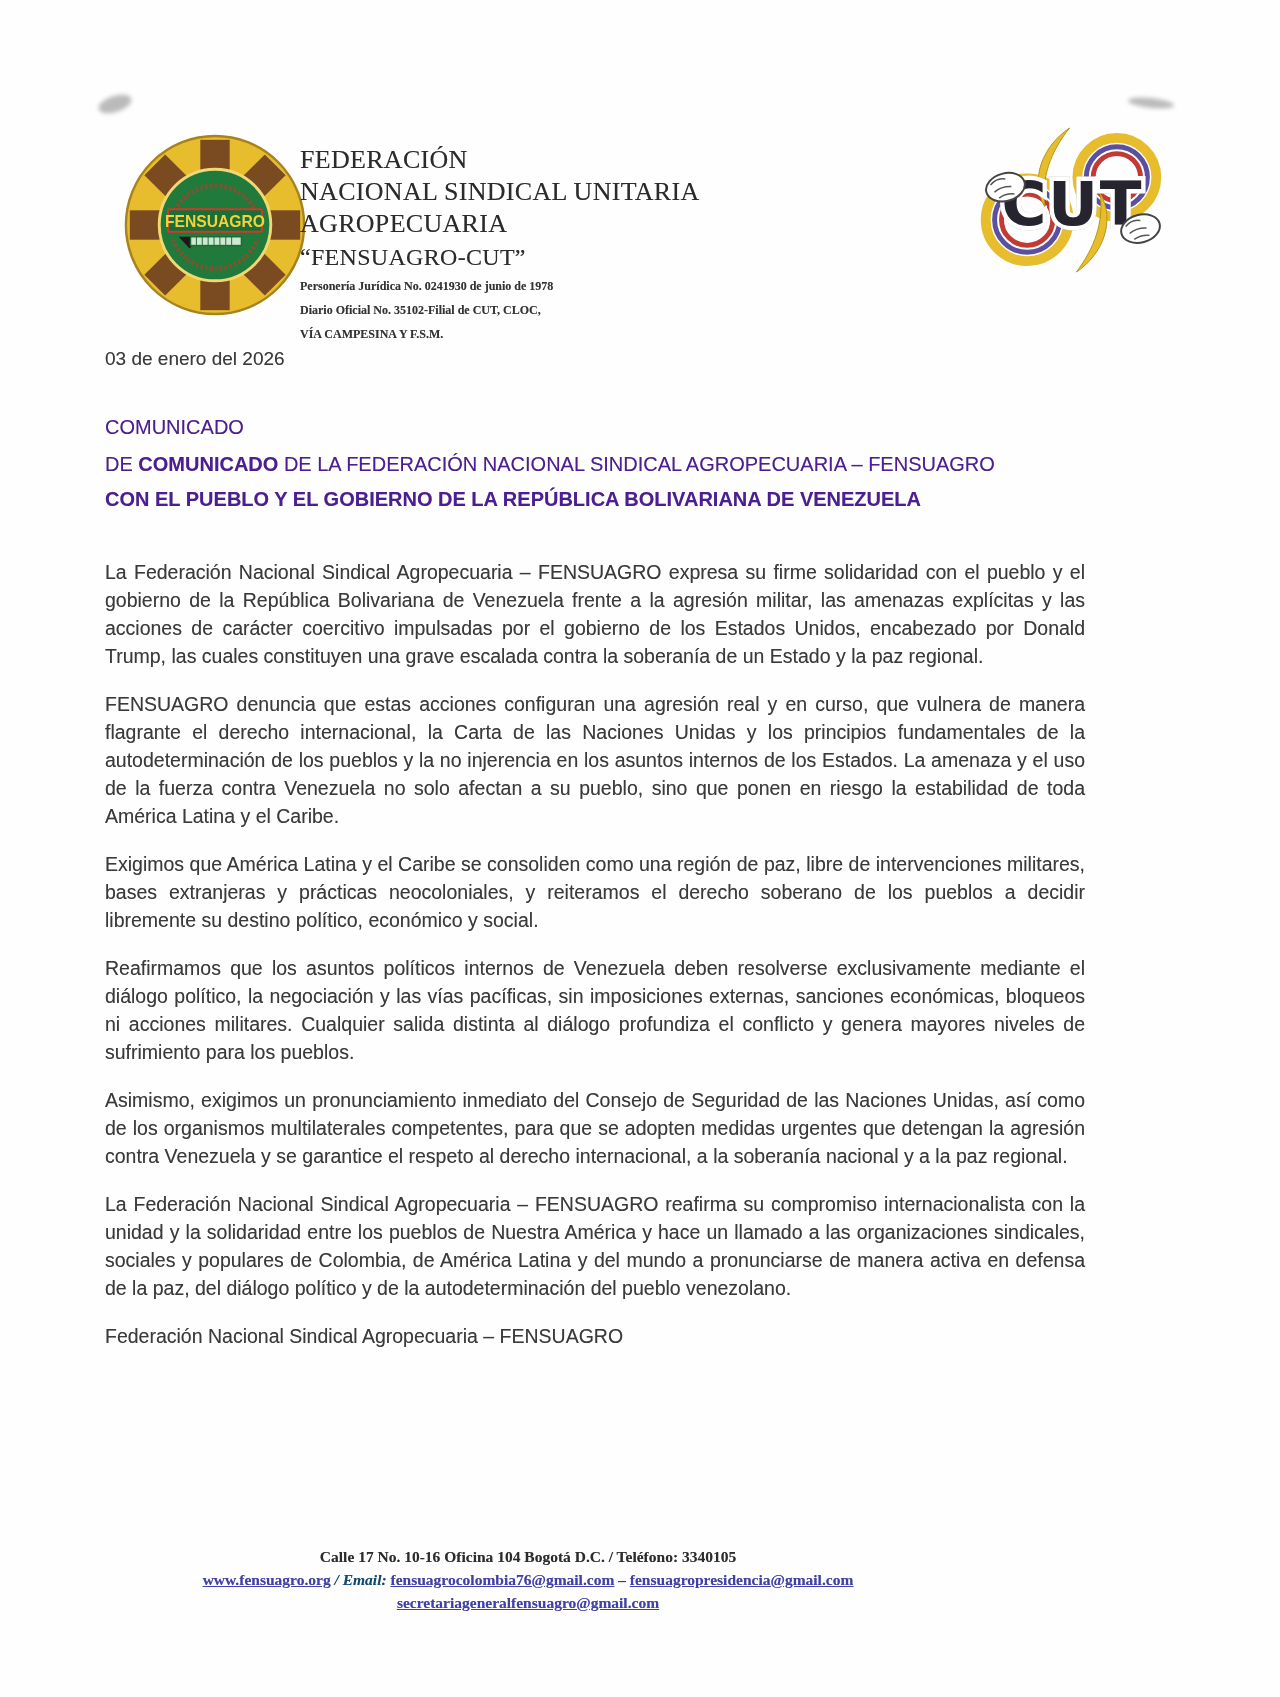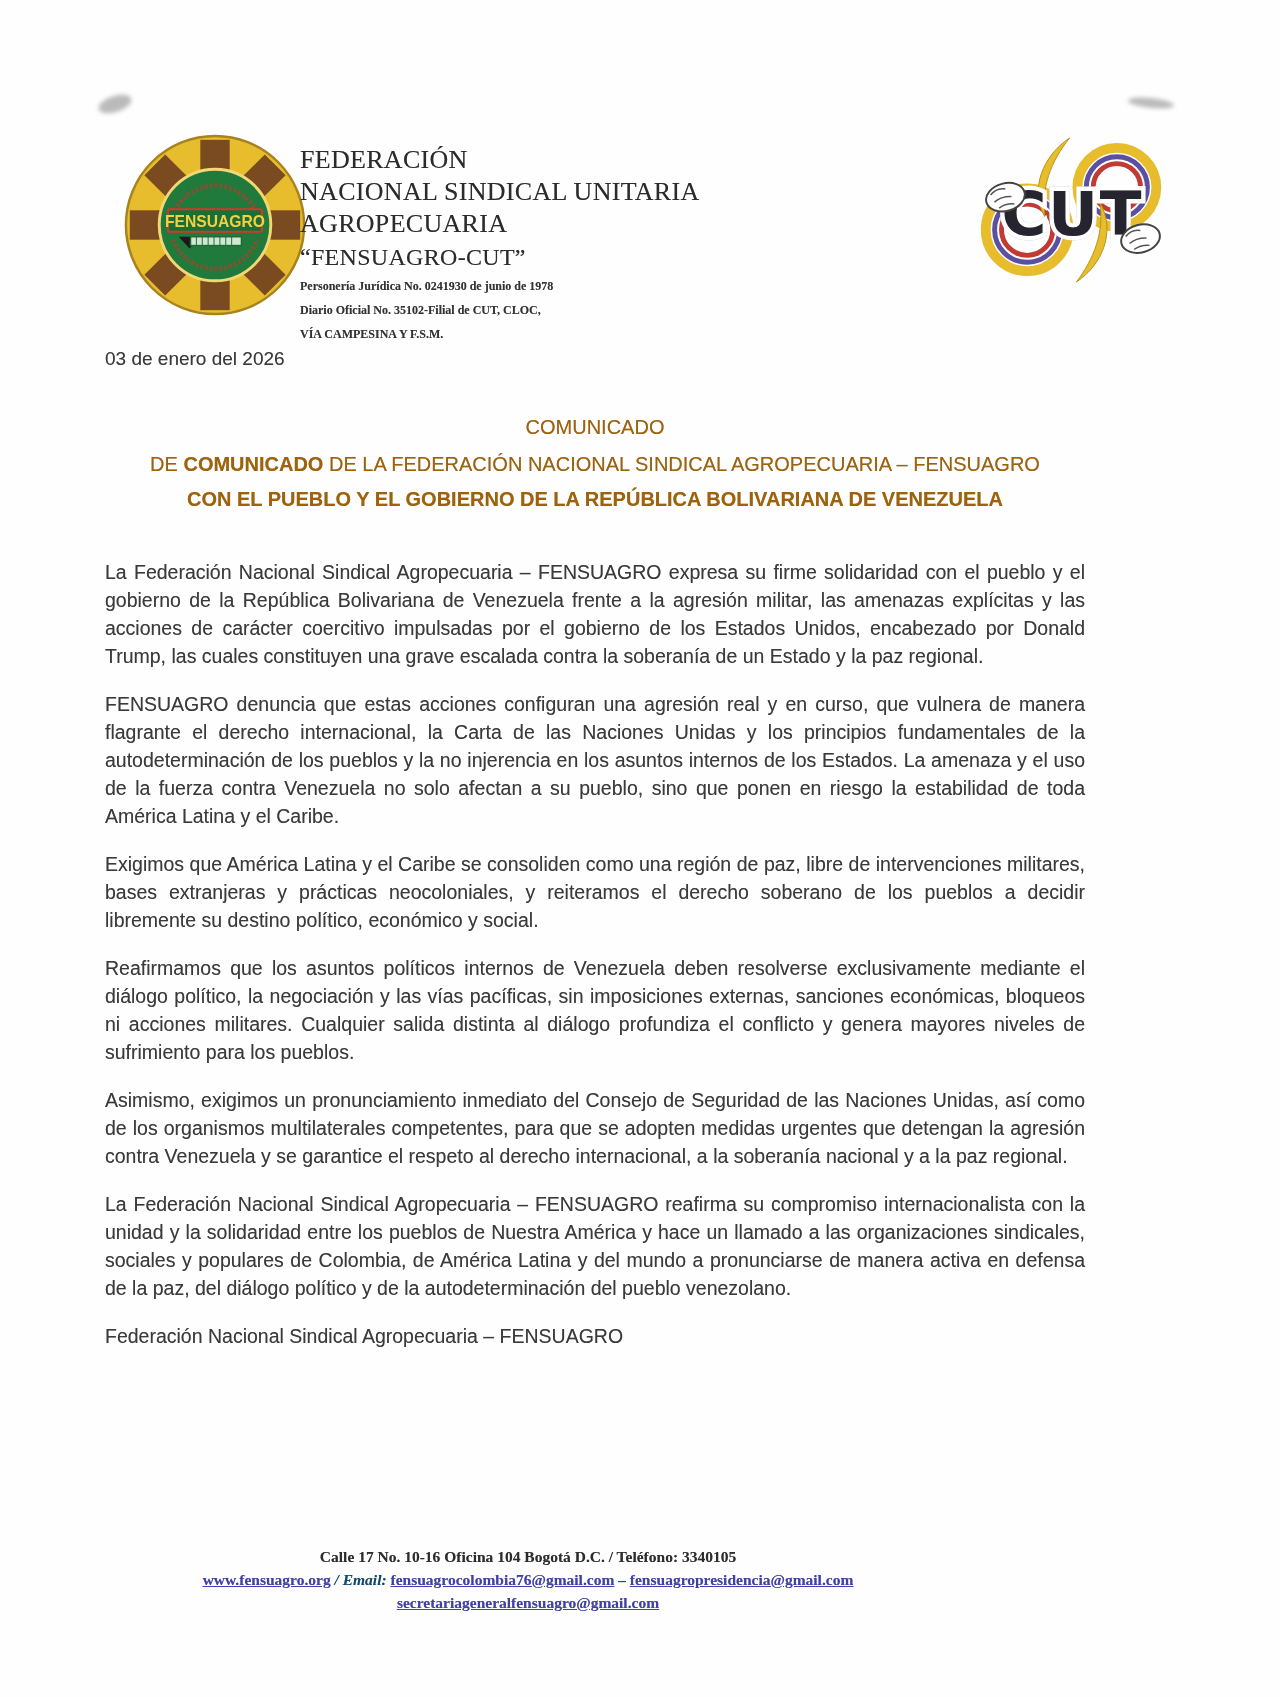--- a/index.html
+++ b/index.html
@@ -16,38 +16,38 @@
     text-shadow: 0 0 0.6px rgba(70,70,70,0.45);
   }
 
   
   .smudge { position: absolute; background: #6a6a6a; opacity: .45; filter: blur(2px); border-radius: 50%; }
   .smudge.tl { left: 98px; top: 96px; width: 34px; height: 16px; transform: rotate(-18deg); }
   .smudge.tr { left: 1128px; top: 98px; width: 46px; height: 10px; transform: rotate(6deg); }
 
   
   .logo-left  { position: absolute; left: 122px; top: 132px; width: 186px; height: 186px; }
-  .logo-right { position: absolute; left: 966px; top: 136px; width: 212px; height: 148px; text-align: right; }
+  .logo-right { position: absolute; left: 966px; top: 126px; width: 212px; height: 148px; text-align: right; }
   .logo-left svg, .logo-right svg { width: 100%; height: 100%; display: block; }
 
   .header-center {
     position: absolute; left: 300px; top: 144px; width: 590px;
     text-align: left;
     font-family: "Liberation Serif", serif;
     color: #2b2b2b;
   }
   .org1, .org2 { font-size: 26px; line-height: 32px; letter-spacing: .3px; }
   .org3 { font-size: 24px; line-height: 34px; font-weight: normal; letter-spacing: .3px; }
   .legal { font-size: 12px; line-height: 24px; font-weight: bold; color: #333; }
 
   
   .date { position: absolute; left: 105px; top: 346px; font-size: 19px; line-height: 26px; }
 
   
-  .title { position: absolute; left: 105px; top: 409px; width: 980px; text-align: center; color: #a16207; }
+  .title { position: absolute; left: 105px; top: 409px; width: 980px; color: #4c1d95; }
   .title-l1 { font-size: 20px; line-height: 37px; }
   .title-l2 { font-size: 20px; line-height: 36px; }
   .title-l2 strong { font-weight: bold; }
   .title-l3 { font-size: 20px; line-height: 35px; font-weight: bold; }
 
   
   .body-text { position: absolute; left: 105px; top: 558px; width: 980px; }
   .body-text p {
     margin: 0 0 20px 0;
     font-size: 19.5px;

